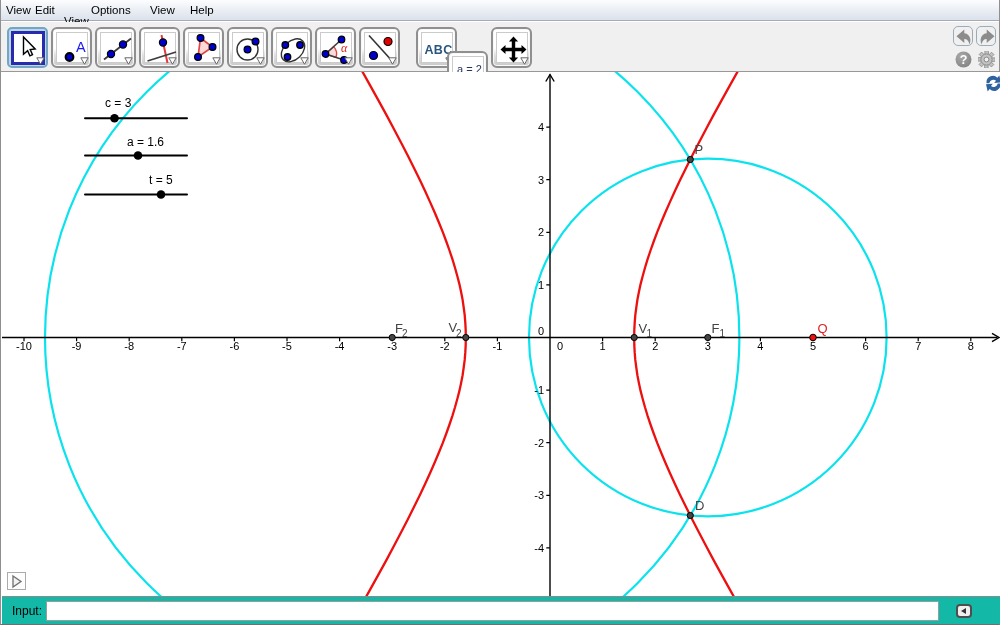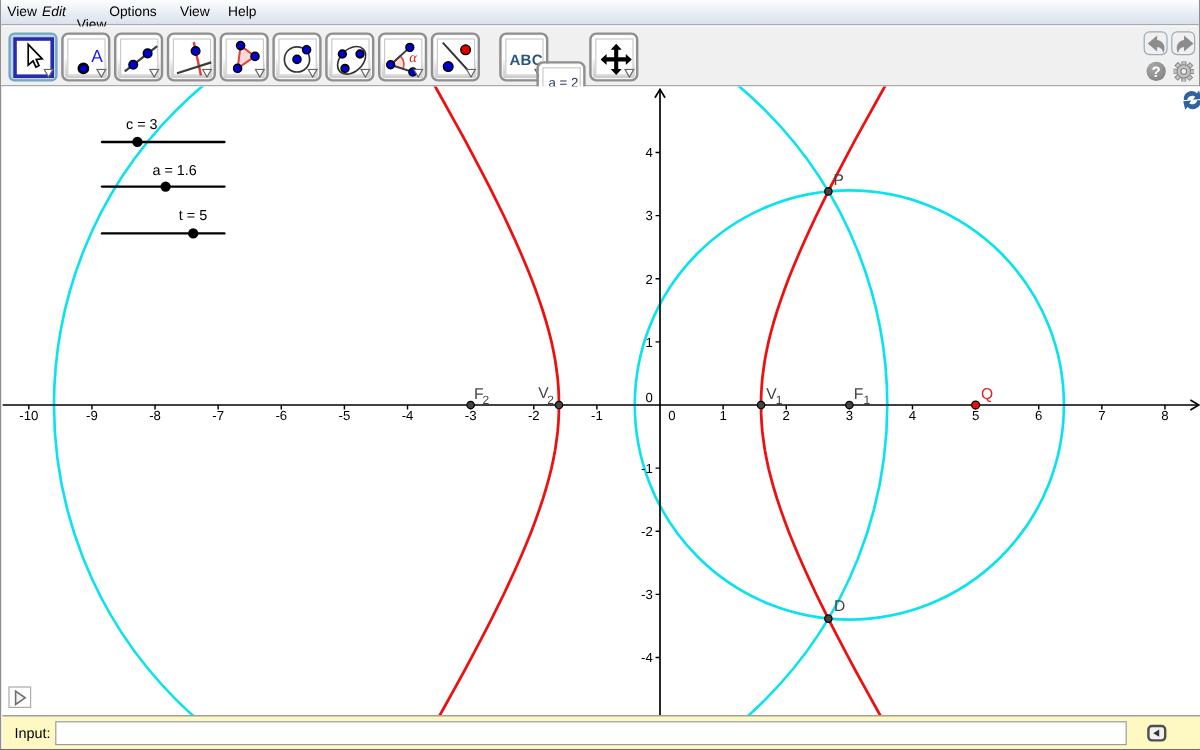--- a/index.html
+++ b/index.html
@@ -20,37 +20,37 @@
   background:#fff; border:1px solid #cbcbcb; }
 .tb svg.dd, .tbsel svg.dd { position:absolute; right:1.5px; bottom:1.5px; }
 .tbsel { position:absolute; top:5px; width:41px; height:41px; border:2px solid #74a6c4;
   border-radius:5px; background:#b9d8e9; }
 .tbsel .inner { position:absolute; left:1.5px; top:1.5px; width:34px; height:34px;
   border:3.5px solid #2a2aad; background:#fff; }
 .rbtn { position:absolute; width:20px; height:20px; border:1.3px solid #9aacba;
   border-radius:5px; background:transparent; }
 #graphics { position:absolute; left:1px; top:72px; width:998px; height:524px; background:#fff; }
 #inputbar { position:absolute; left:1px; top:596px; width:998px; height:28px;
-  background:#fef9c3; border-top:1px solid #8a8a8a; }
+  background:#14b8a6; border-top:1px solid #8a8a8a; }
 #inputlabel { position:absolute; left:10px; top:7px; font-size:12px; color:#000; }
 #inputfield { position:absolute; left:44px; top:4px; width:893px; height:20px;
   background:#fff; border:1px solid #9b9b9b; }
 #inputbtn { position:absolute; left:954px; top:7px; width:16px; height:14px;
   border:2px solid #4e4e4e; border-radius:4px; background:#f0f0f0; }
 #inputbtn:after { content:""; position:absolute; left:3px; top:2px;
   border-right:5px solid #333; border-top:3px solid transparent; border-bottom:3px solid transparent; }
 #playbtn { position:absolute; left:5px; top:500px; width:19px; height:18px;
   border:1px solid #ababab; background:#fdfdfd; }
 </style>
 </head>
 <body>
 <div id="win">
   <div id="menubar">
     <span class="mi" style="left:5px;">View</span>
-    <span class="mi" style="left:34px;font-style:italic;">Edit</span>
+    <span class="mi" style="left:34px;">Edit</span>
     <span class="mi" style="left:63px;margin-top:11px;">View</span>
     <span class="mi" style="left:90px;">Options</span>
     <span class="mi" style="left:149px;">View</span>
     <span class="mi" style="left:189px;text-align:right;">Help</span>
   </div>
   <div id="toolbar">
     <div class="tbsel" style="left:6px;">
         <div class="inner"><svg width="27" height="27" viewBox="0 0 27 27">
             <path d="M9.5,3 L9.5,20.3 L13.6,16.7 L15.9,21.9 L18.5,20.7 L16.2,15.5 L21.2,15 Z" fill="#fff" stroke="#000" stroke-width="1.4"></path>
           </svg></div>

